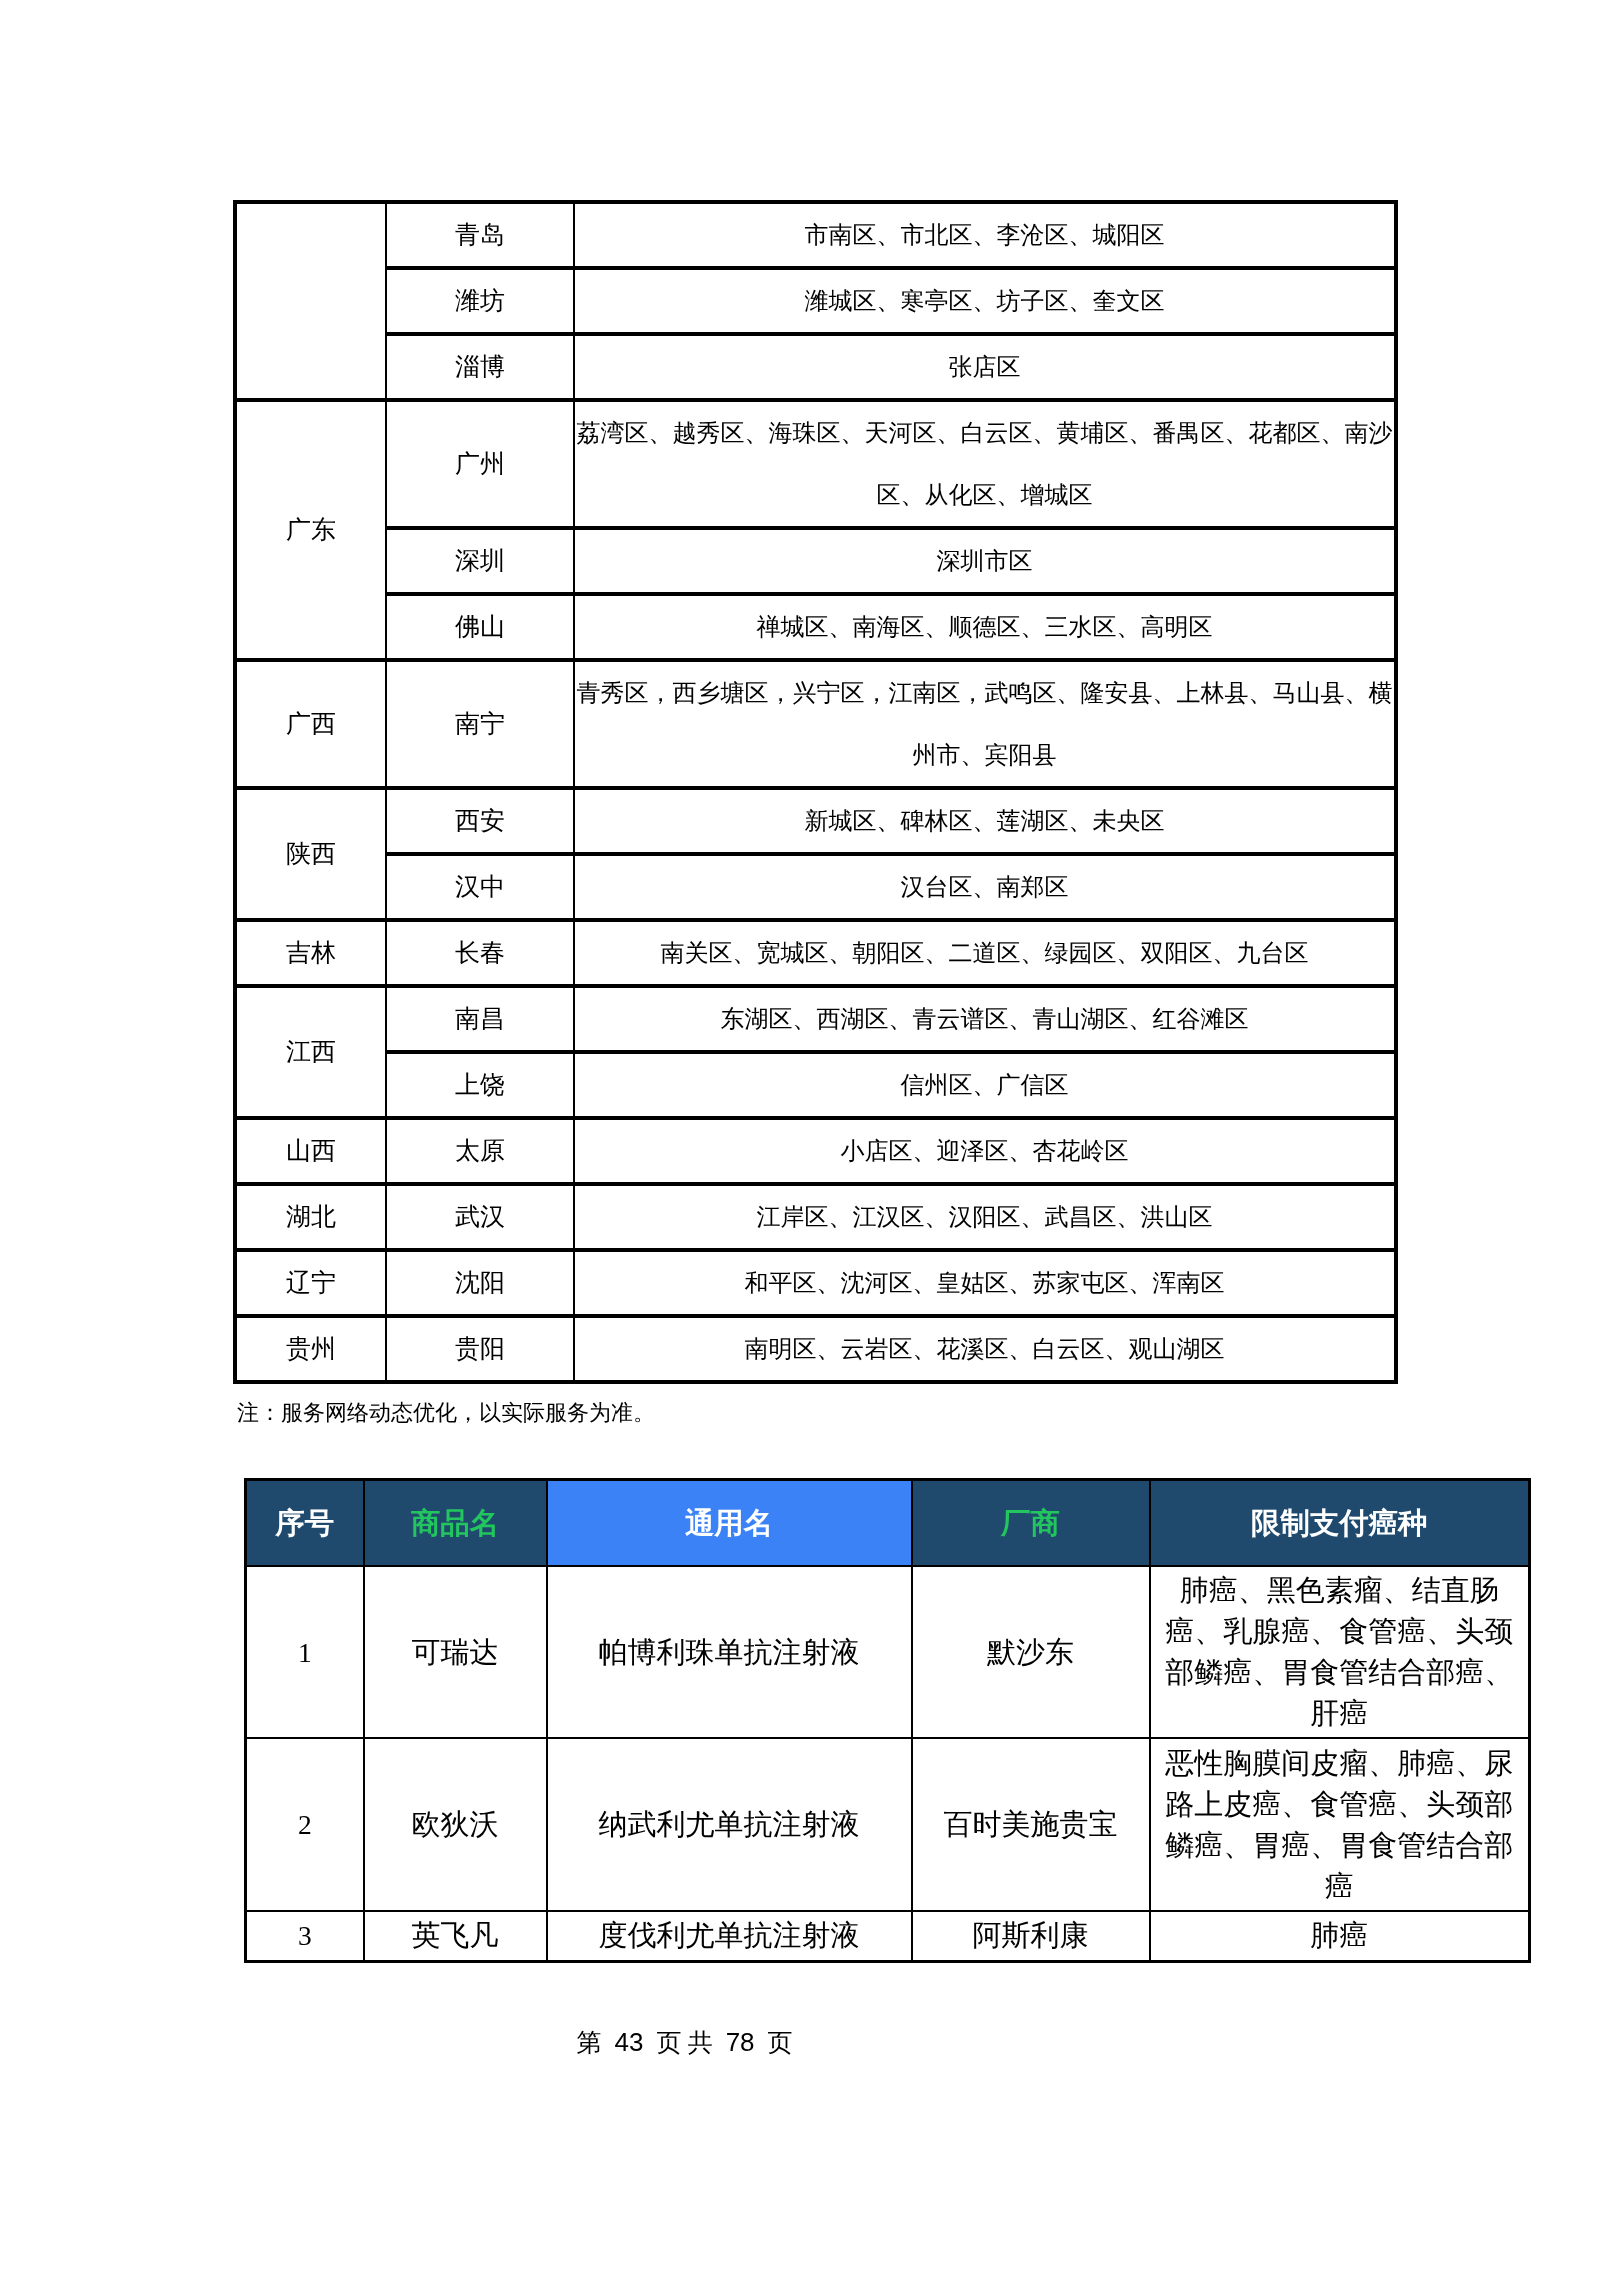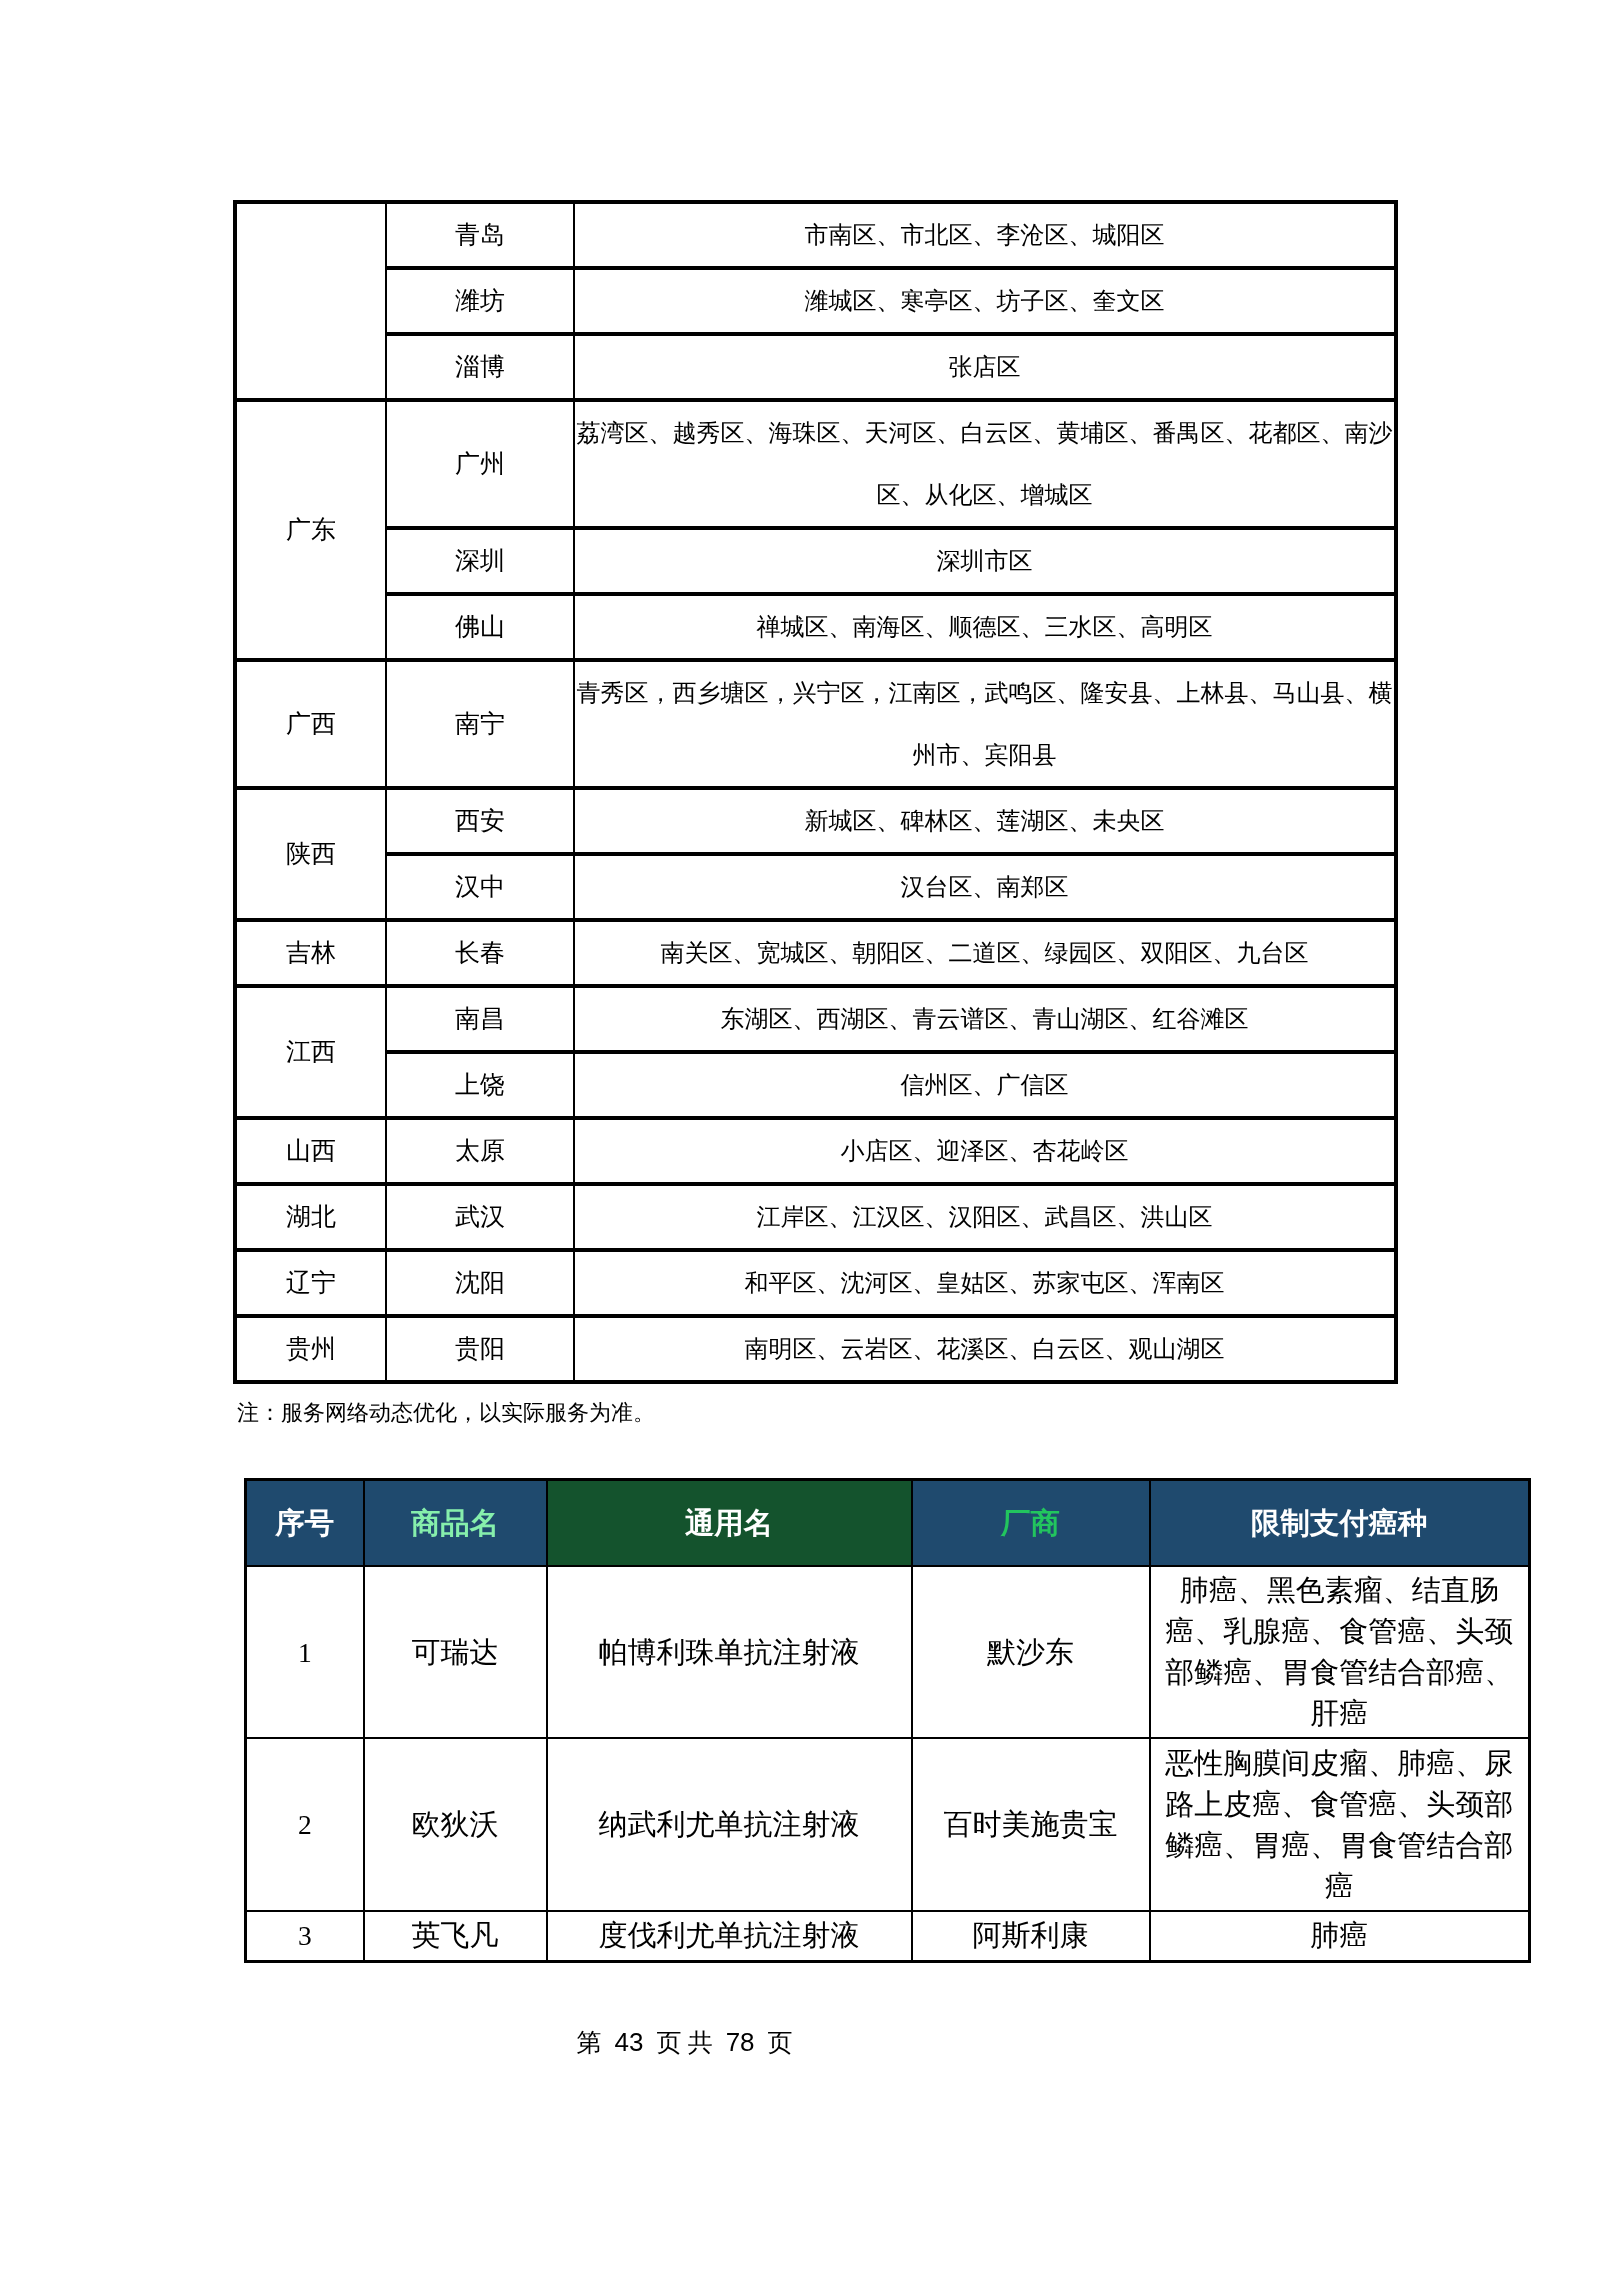--- a/index.html
+++ b/index.html
@@ -167,22 +167,22 @@
     <colgroup>
       <col style="width:118px">
         <col style="width:183px">
         <col style="width:365px">
       <col style="width:238px">
         <col style="width:380px">
     </colgroup>
     <thead>
         <tr id="t2-head">
           <th style="background: rgb(31, 74, 110); color: rgb(255, 255, 255);">序号</th>
-          <th style="background: rgb(31, 74, 110); color: #86efac;">商品名</th>
-          <th style="background: #14532d; color: rgb(255, 255, 255);">通用名</th>
+          <th style="background: rgb(31, 74, 110); color: #22c55e;">商品名</th>
+          <th style="background: #3b82f6; color: rgb(255, 255, 255);">通用名</th>
           <th style="background: rgb(31, 74, 110); color: #22c55e;">厂商</th>
           <th style="background: rgb(31, 74, 110); color: rgb(255, 255, 255);">限制支付癌种</th>
         </tr>
       </thead>
     <tbody id="t2-body">
         <tr>
           <td class="num">1</td>
           <td>可瑞达</td>
           <td>帕博利珠单抗注射液</td>
           <td>默沙东</td>

